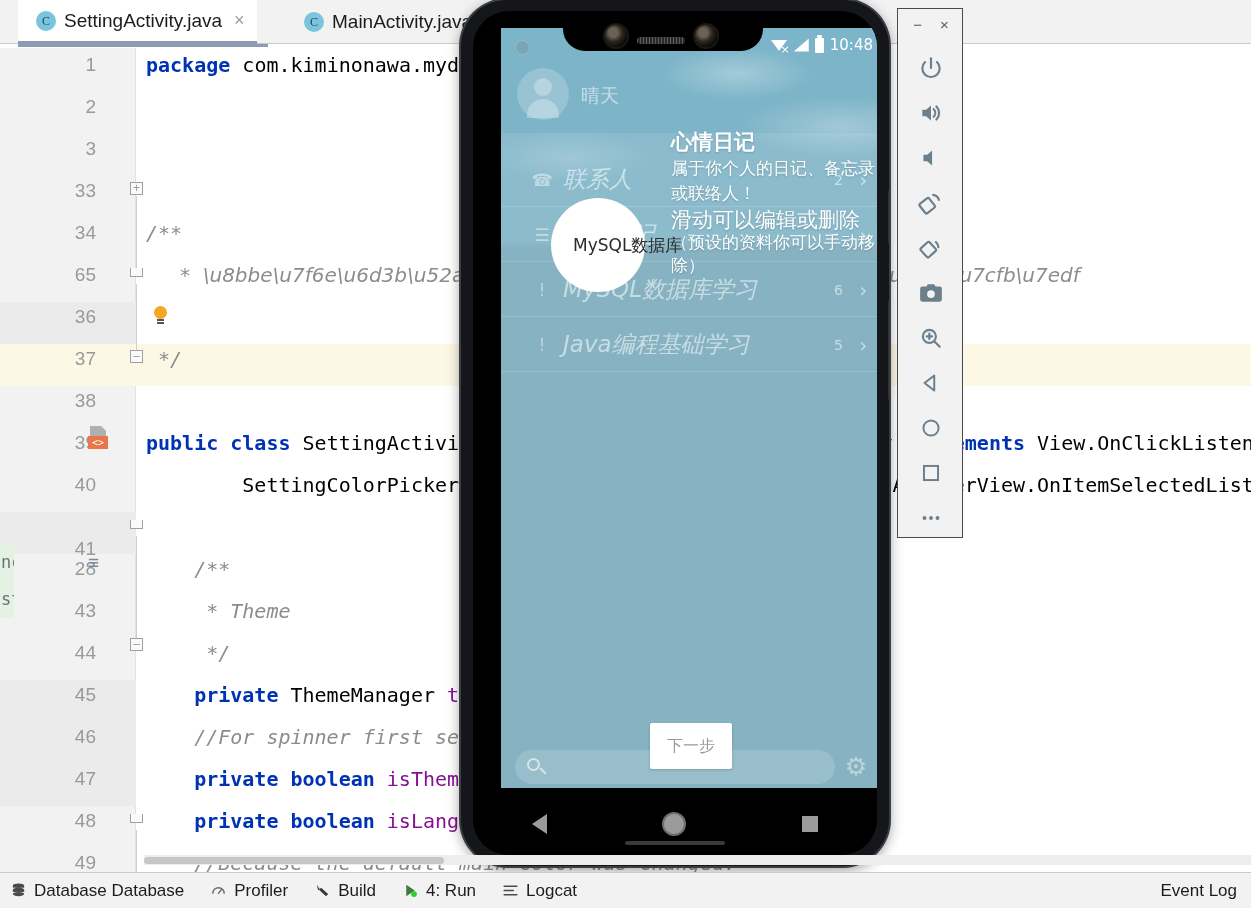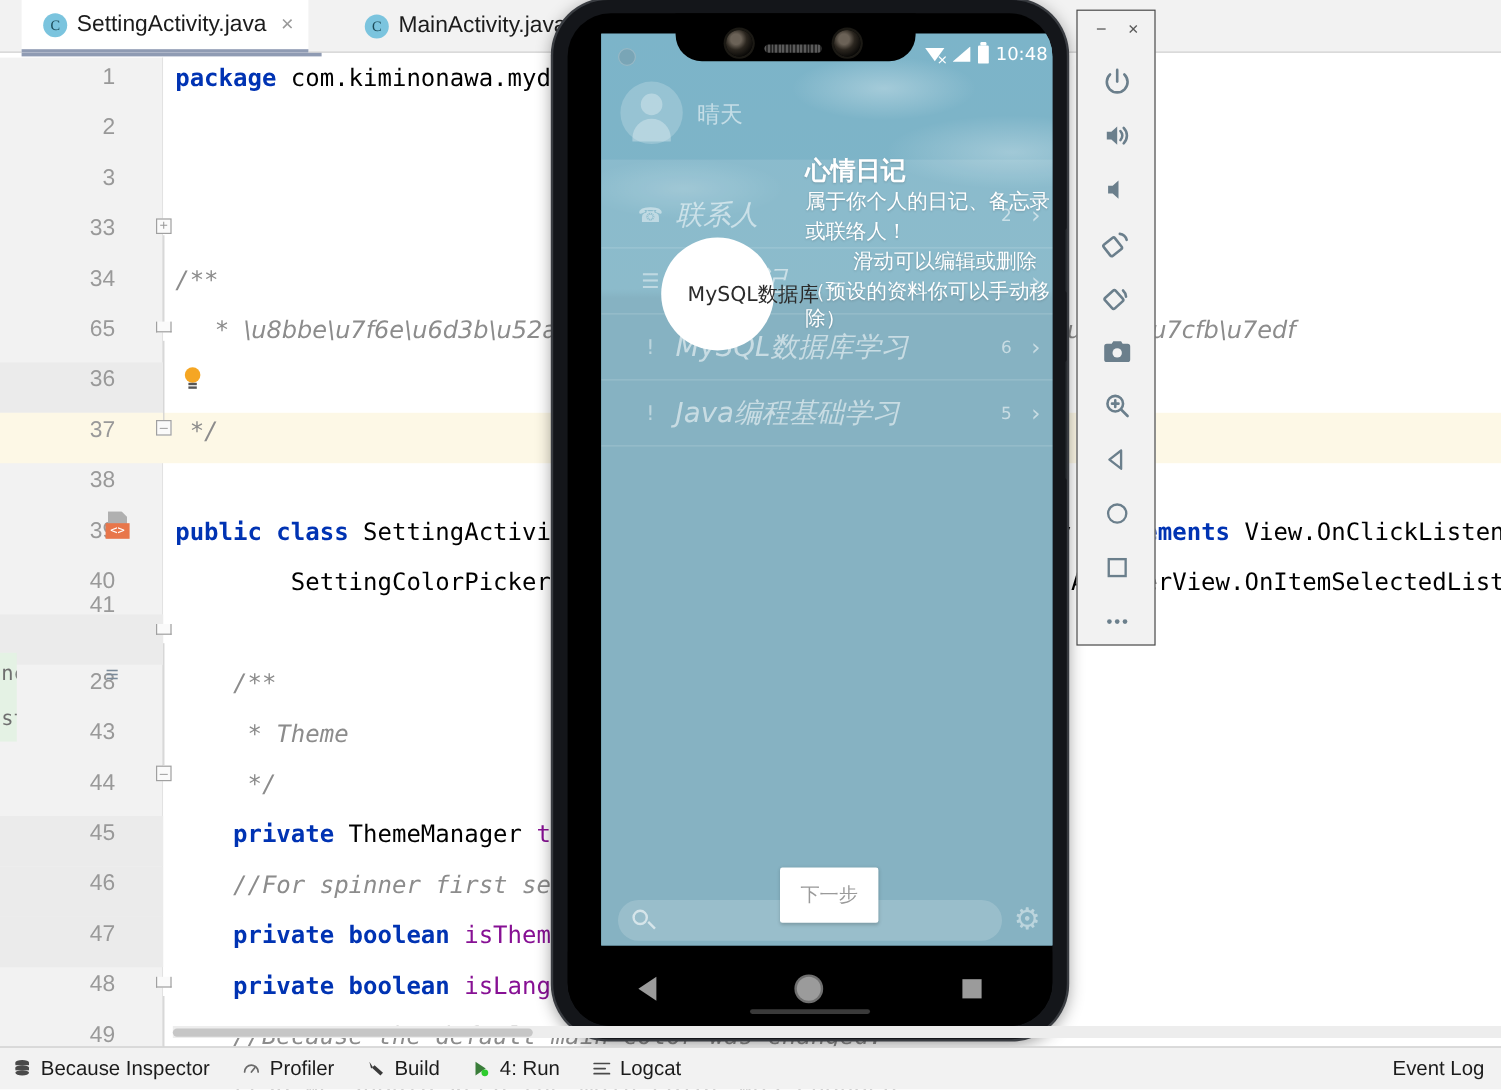--- a/index.html
+++ b/index.html
@@ -227,21 +227,21 @@
     position:absolute; right:14px; font-size:19px; color: rgba(255,255,255,.55);
   }
 
   
   .tut {
     position:absolute; z-index:9; color:#fff; font-family:"DejaVu Sans", sans-serif;
     text-shadow: 0 1px 2px rgba(0,0,0,.18);
   }
   .tut-title { left:170px; top:100px; font-size:21px; font-weight:bold; }
   .tut-l1 { left:170px; top:128px; font-size:17px; width:205px; line-height:25px; }
-  .tut-l2 { left:170px; top:178px; font-size:17px;margin-left:40px; }
+  .tut-l2 { left:170px; top:178px; font-size:21px; }
   .tut-l3 { left:170px; top:203px; font-size:17px; }
 
   .spot {
     position:absolute; left:50px; top:170px; width:94px; height:94px;
     border-radius:50%; background:#ffffff; z-index:8;
   }
   .spot-txt {
     position:absolute; left:22px; top:36px; width:110px;
     font-size:17px; color:#2b2b2b; font-family:"DejaVu Sans", sans-serif;
     white-space:nowrap; overflow:hidden;
@@ -371,21 +371,21 @@
     <div class="lineno" style="top:42px;">2</div>
     <div class="lineno" style="top:84px;">3</div>
     <div class="lineno" style="top:126px;">33</div>
     <div class="lineno" style="top:168px;">34</div>
     <div class="lineno" style="top:210px;">65</div>
     <div class="lineno" style="top:252px;">36</div>
     <div class="lineno" style="top:294px;">37</div>
     <div class="lineno" style="top:336px;">38</div>
     <div class="lineno" style="top:378px;">39</div>
     <div class="lineno" style="top:420px;">40</div>
-    <div class="lineno" style="top:440px;">41</div>
+    <div class="lineno" style="top:484px;">41</div>
     <div class="lineno" style="top:504px;">28</div>
     <div class="lineno" style="top:546px;">43</div>
     <div class="lineno" style="top:588px;">44</div>
     <div class="lineno" style="top:630px;">45</div>
     <div class="lineno" style="top:672px;">46</div>
     <div class="lineno" style="top:714px;">47</div>
     <div class="lineno" style="top:756px;">48</div>
     <div class="lineno" style="top:798px;">49</div>
 
     <div class="foldmark fold-box" style="top:138px;">+</div>
@@ -582,21 +582,21 @@
 
   <div class="statusbar-bottom">
     <div class="sb-item">
       <svg width="17" height="17" viewBox="0 0 24 24" fill="#4a4a4a">
         <ellipse cx="12" cy="5" rx="8" ry="3"></ellipse>
           <rect x="4" y="5" width="16" height="3"></rect>
         <ellipse cx="12" cy="11" rx="8" ry="3"></ellipse>
           <rect x="4" y="11" width="16" height="3"></rect>
         <ellipse cx="12" cy="17" rx="8" ry="3"></ellipse>
       </svg>
-      <span>Because Inspector</span>
+      <span>Database Database</span>
     </div>
     <div class="sb-item">
       <svg width="17" height="17" viewBox="0 0 24 24" fill="none" stroke="#6a6a6a" stroke-width="2">
         <path d="M4 16a8 8 0 0 1 16 0" stroke-linecap="round"></path>
           <path d="M12 16l4-5" stroke-linecap="round"></path>
       </svg>
       <span>Profiler</span>
     </div>
     <div class="sb-item">
       <svg width="17" height="17" viewBox="0 0 24 24" fill="#3a3a3a">

